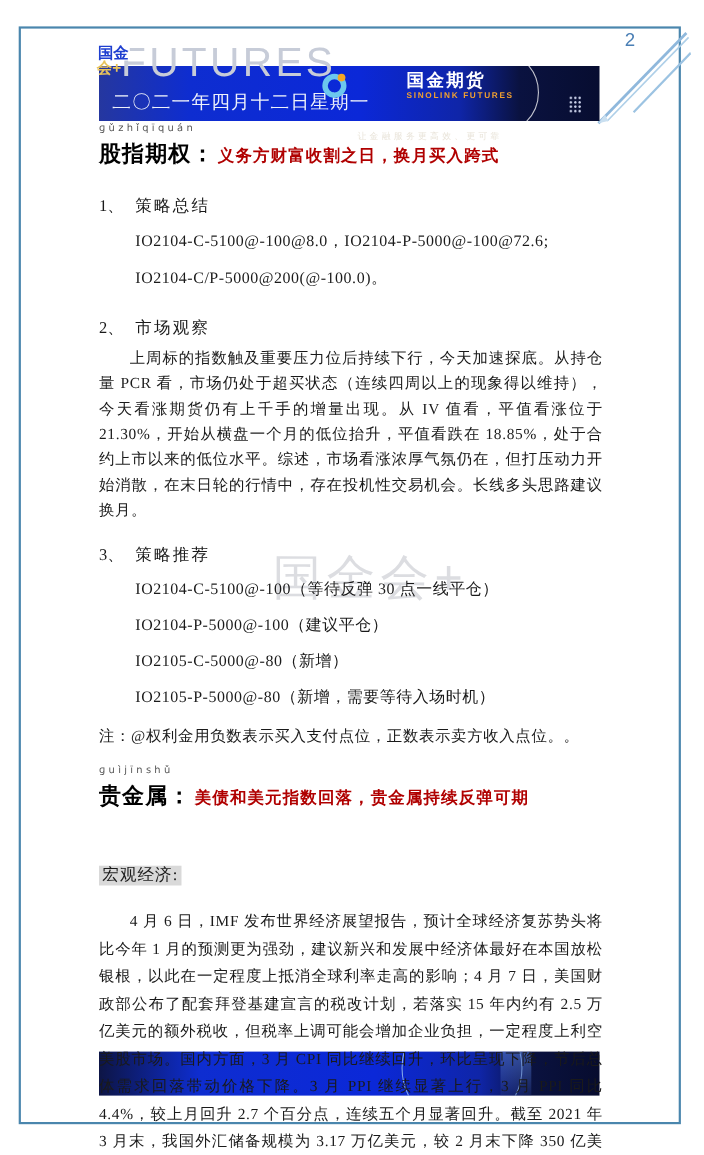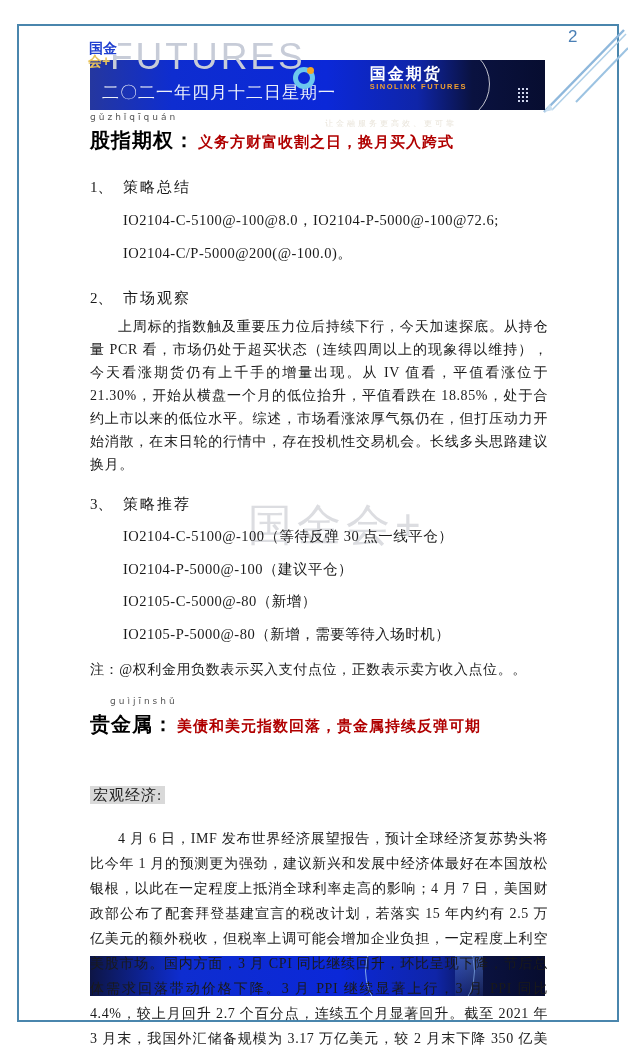--- a/index.html
+++ b/index.html
@@ -59,21 +59,21 @@
   .sec-sub { font-size:15px; font-weight:bold; color:#b00000; letter-spacing:1px; }
 
   .num-head { margin-top:19px; font-size:15px; letter-spacing:2px; }
   .num-head .n { display:inline-block; width:33px; letter-spacing:0; }
   .codes { margin-left:33px; margin-top:7px; font-size:14.5px; line-height:33px; letter-spacing:.5px; }
   .para { margin-top:7px; font-size:14px; line-height:23px; text-align:justify;
           text-indent:2em; letter-spacing:.6px; }
   .s3codes { margin-left:33px; margin-top:6px; font-size:14.5px; line-height:32.5px; letter-spacing:.5px; }
   .note { margin-top:11px; font-size:14px; letter-spacing:.6px; }
 
-  .pinyin2 { margin-top:17px;margin-left:20px; }
+  .pinyin2 { margin-top:17px; }
   .macro-label { margin-top:43px; font-size:15px; letter-spacing:1px; }
   .macro-label span { background:#d9d9d9; padding:1px 3px; }
   .para2 { margin-top:21px; font-size:14px; line-height:25px; text-align:justify;
            text-indent:2em; letter-spacing:.6px; }
 
   
   .footer-banner { position:absolute; left:90px; top:956px; width:455px; height:40px; overflow:hidden;
             background:linear-gradient(90deg,#0d1545 0%,#0e2dd0 20%,#0b28d8 55%,#0f25a8 76%,#0a1240 86%,#070c2e 100%); }
   .footer-arc { position:absolute; right:70px; top:-40px; width:110px; height:110px;
                 border:1px solid rgba(160,200,240,.8); border-radius:50%; }

